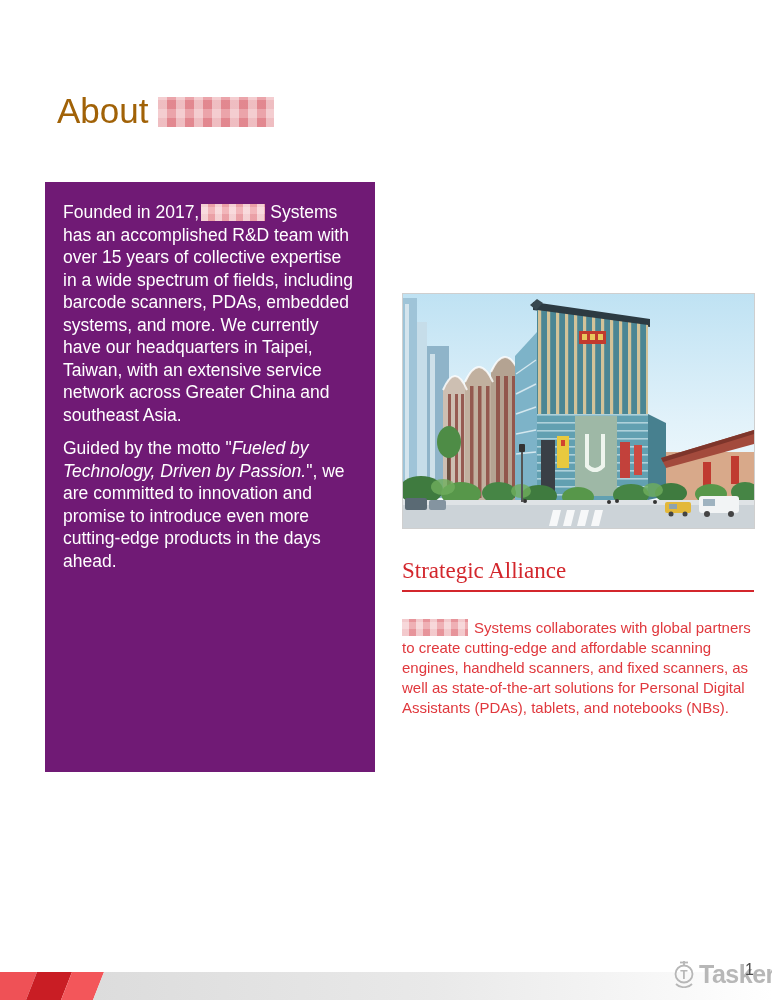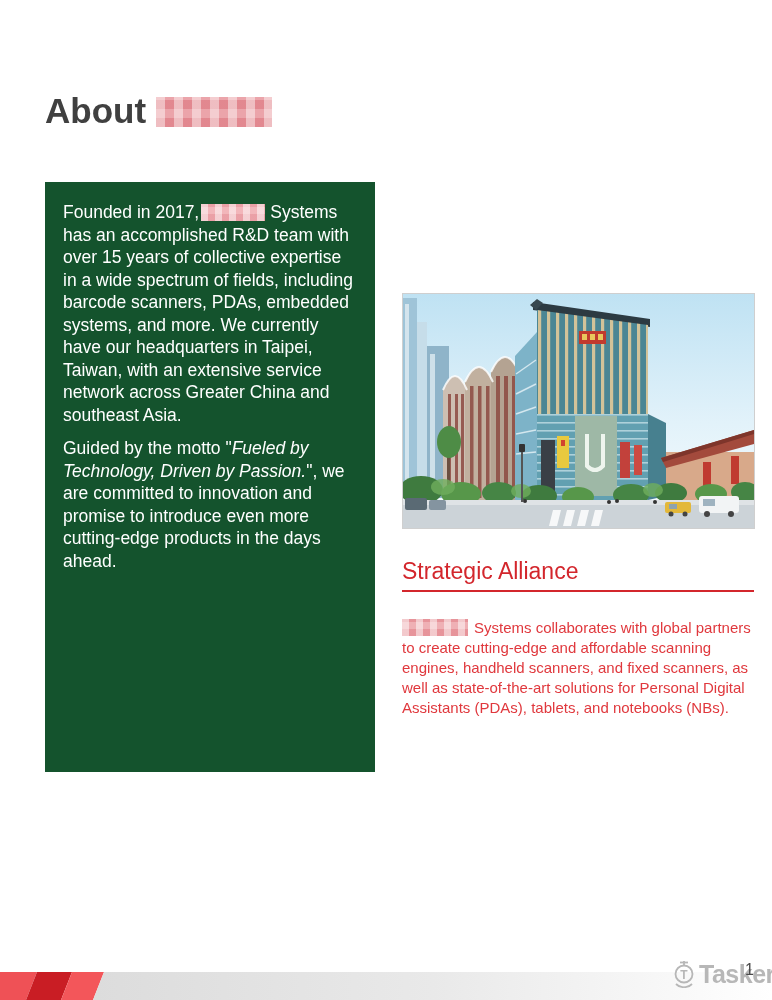--- a/index.html
+++ b/index.html
@@ -3,22 +3,22 @@
 <meta charset="utf-8">
 <style>
   html,body { margin:0; padding:0; }
   body {
     width:772px; height:1000px; position:relative; overflow:hidden;
     background:#ffffff; font-family:"Liberation Sans", sans-serif;
   }
 
   
   .page-title {
-    position:absolute; left:45px; top:88px;
-    font-size:35px; line-height:45px; color:#404040; font-weight:700;
+    position:absolute; left:57px; top:88px;
+    font-size:35px; line-height:45px; color:#a16207; font-weight:400;
   }
   .redact {
     display:inline-block; vertical-align:baseline;
     background-color:#eba4aa;
     background-image:
       repeating-linear-gradient(90deg, rgba(255,255,255,0.45) 0 9px, rgba(0,0,0,0) 9px 18px),
       repeating-linear-gradient(0deg, rgba(205,70,82,0.30) 0 9px, rgba(0,0,0,0) 9px 18px);
   }
   .redact-title { width:116px; height:30px; margin-left:10px; transform:translateY(4px); }
   .redact-inline-light {
@@ -32,37 +32,37 @@
     width:66px; height:17px; transform:translateY(3px); margin:0 6px 0 0;
     background-color:#efb0b5;
     background-image:
       repeating-linear-gradient(90deg, rgba(255,255,255,0.5) 0 7px, rgba(0,0,0,0) 7px 14px),
       repeating-linear-gradient(0deg, rgba(215,95,105,0.35) 0 7px, rgba(0,0,0,0) 7px 14px);
   }
 
   
   .about-box {
     position:absolute; left:45px; top:182px; width:330px; height:590px;
-    background:#14532d; color:#ffffff; box-sizing:border-box;
+    background:#701a75; color:#ffffff; box-sizing:border-box;
     padding:19px 18px 0 18px; font-size:17.5px; line-height:22.5px;
   }
   .about-box p { margin:0 0 11px 0; }
   .motto { font-style:italic; }
 
   
   .photo-frame {
     position:absolute; left:402px; top:293px; width:351px; height:234px;
     border:1px solid #cfcfcf; box-sizing:content-box; background:#eaf4fa;
   }
   .photo-frame svg { display:block; }
 
   
   .sa-heading {
     position:absolute; left:402px; top:558px;
-    font-size:23px; color:#d3262c; font-weight:400;
+    font-size:23px; color:#d3262c; font-weight:400;font-family:Liberation Serif, serif;
   }
   .sa-rule {
     position:absolute; left:402px; top:590px; width:352px; height:2px;
     background:#d3262c;
   }
   .sa-body {
     position:absolute; left:402px; top:616px; width:354px;
     font-size:15px; line-height:20px; color:#e0383d;
   }
 

